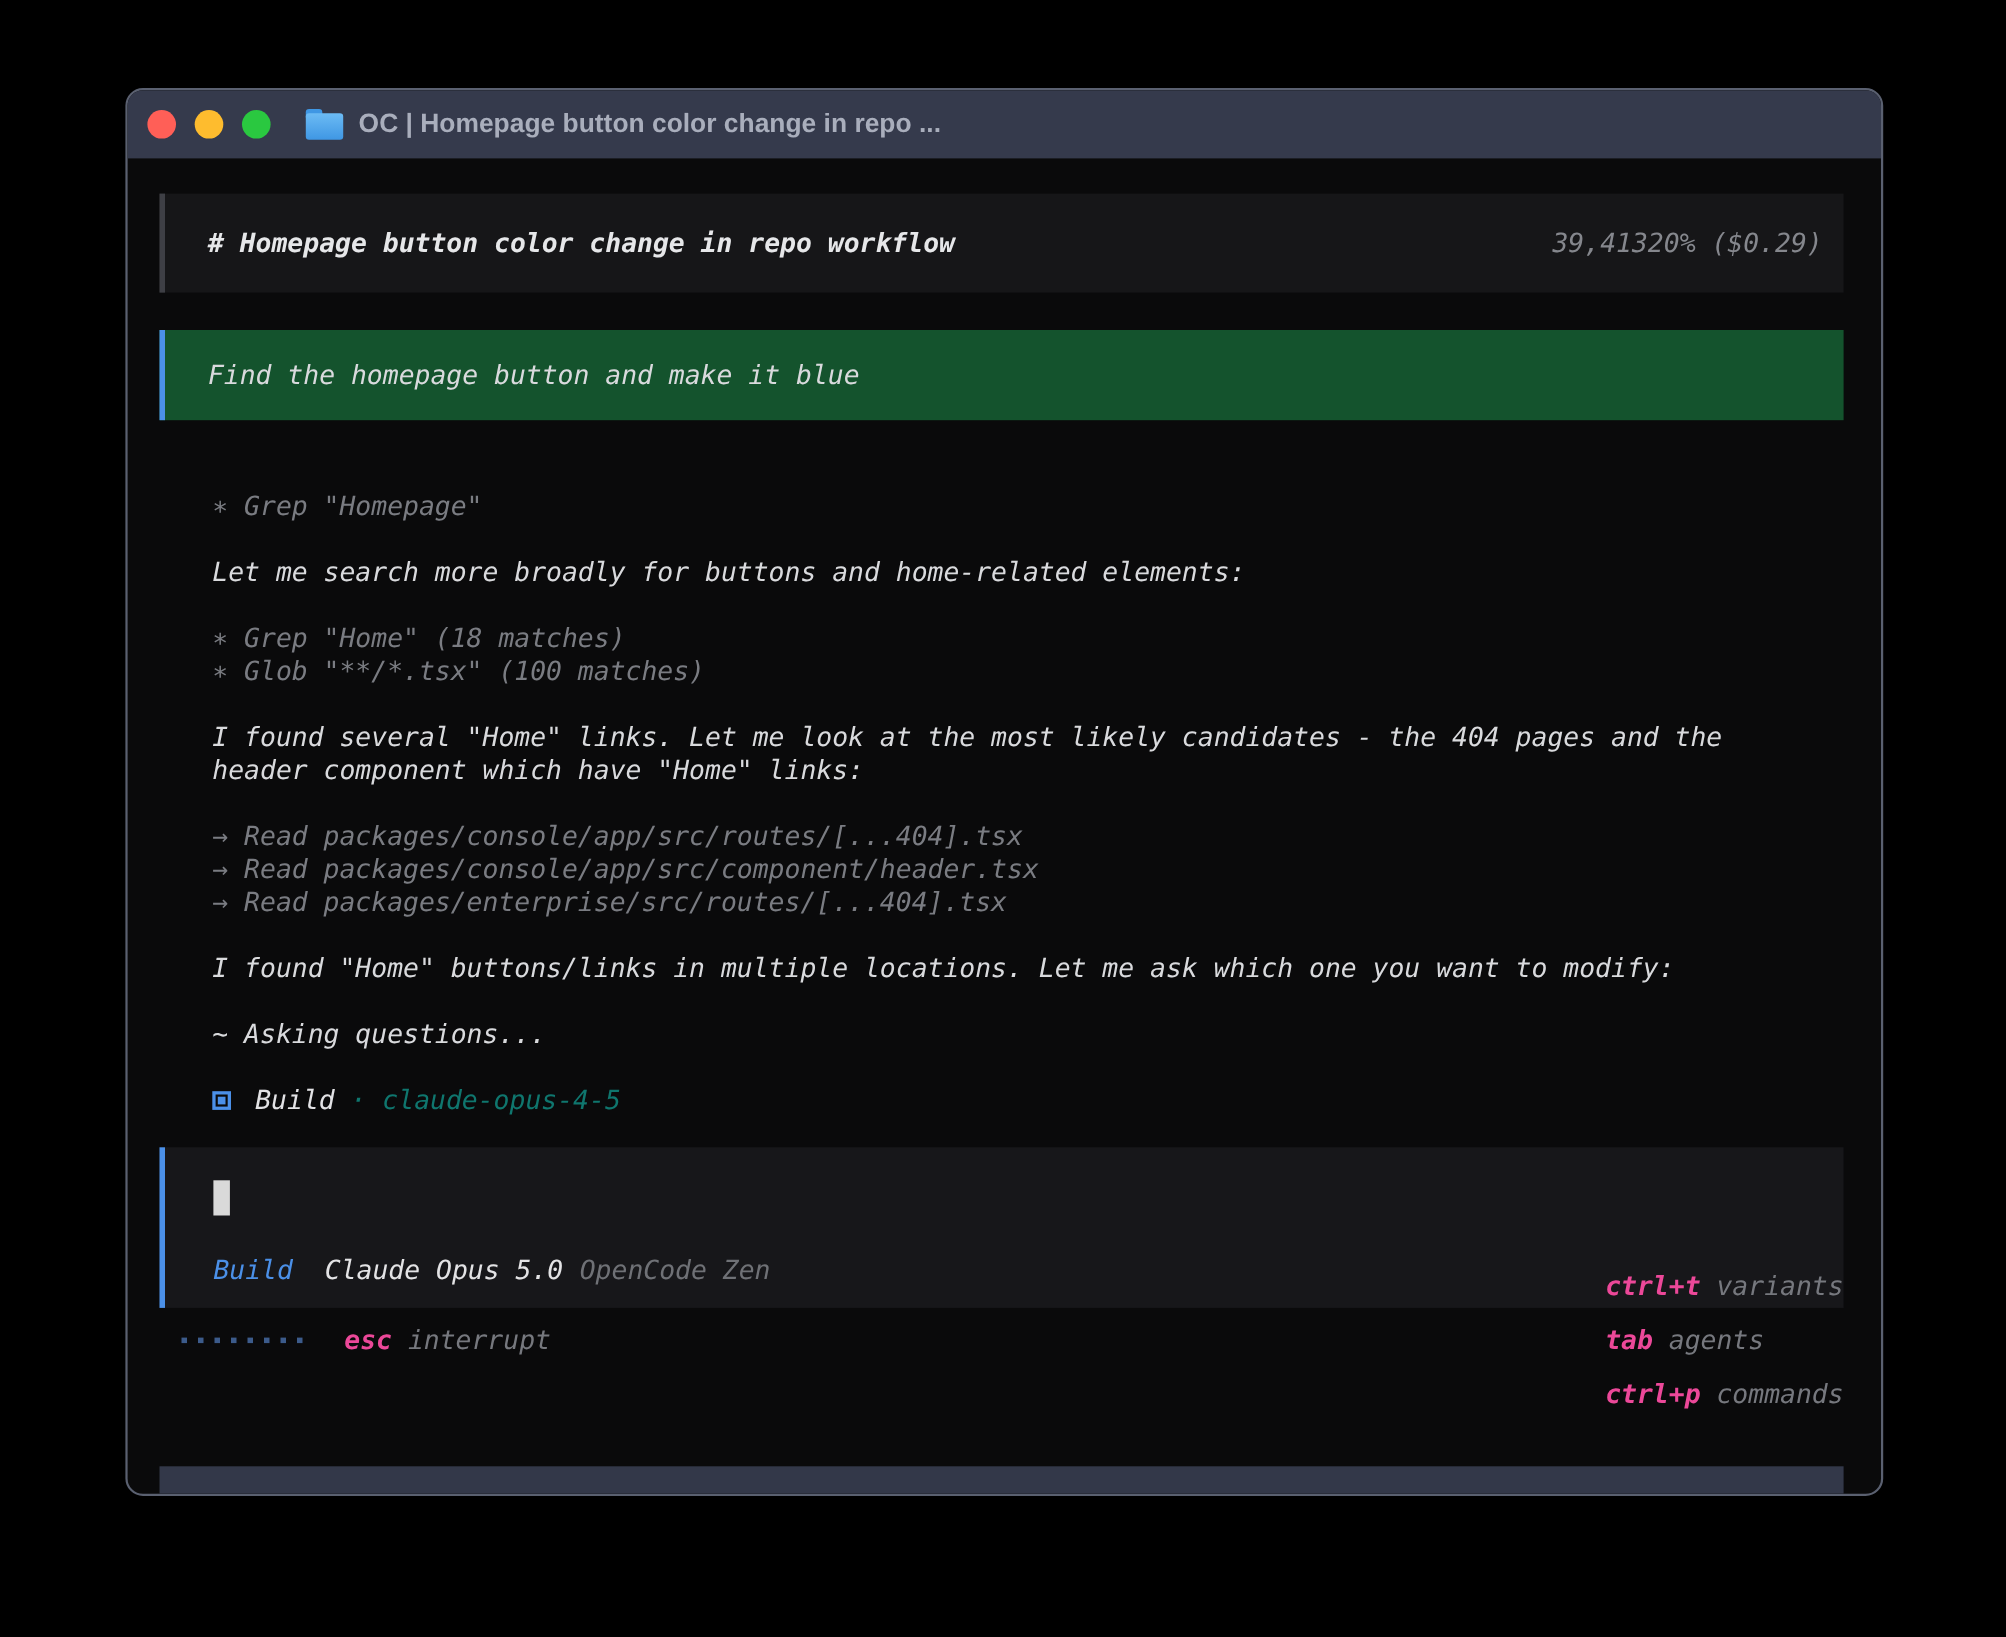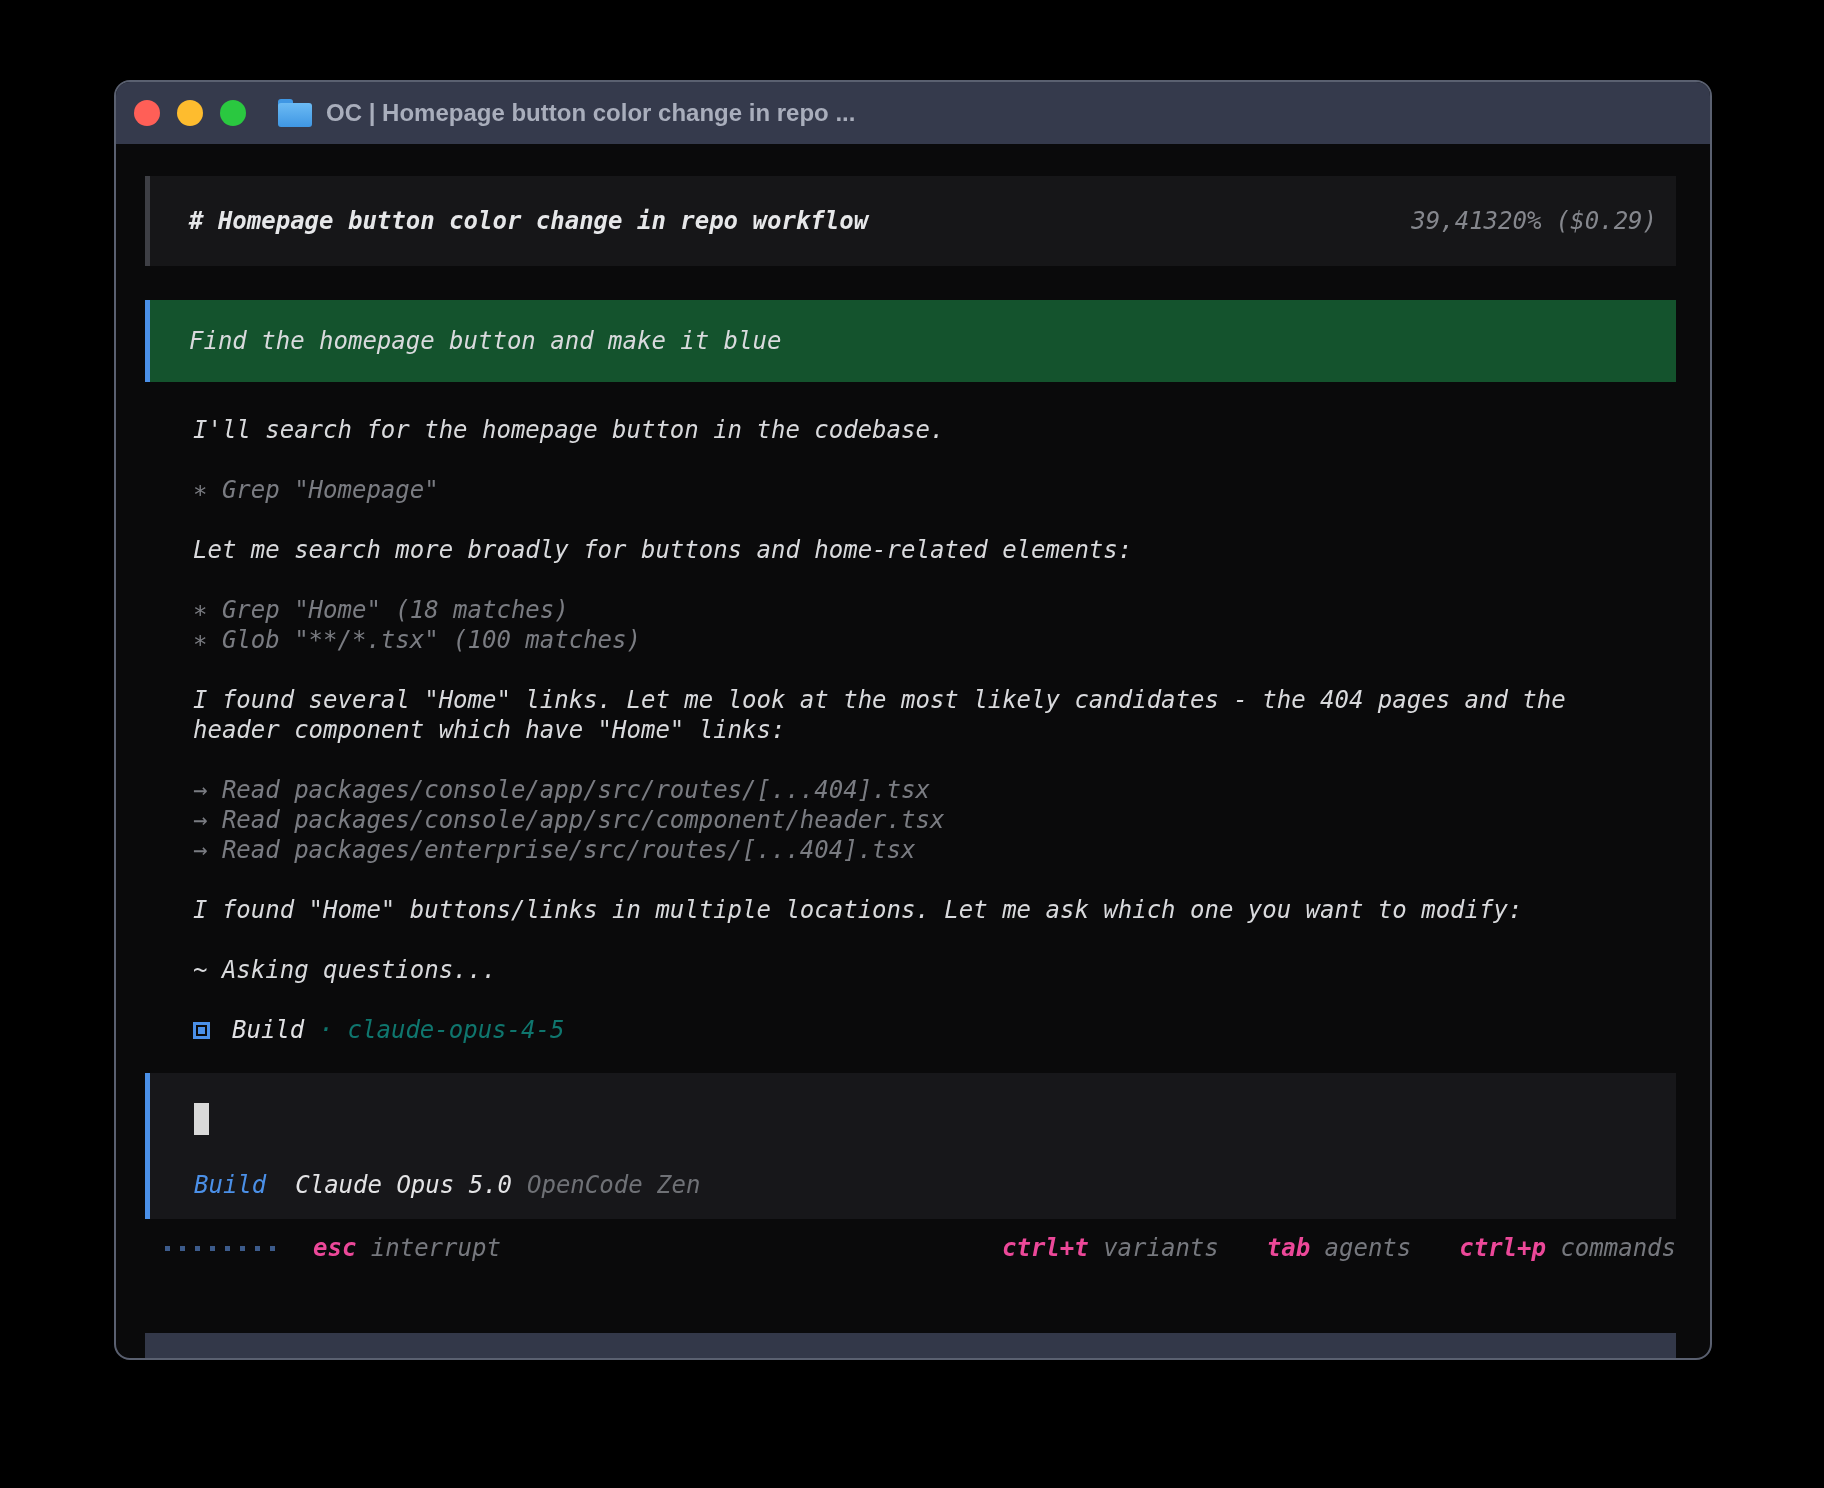--- a/index.html
+++ b/index.html
@@ -62,21 +62,21 @@
   .model-name { color:#e3e3e5; margin-right:15px; }
   .model-provider { color:#6f7176; }
 
   
   .statusbar { margin-top:14px; height:30px; flex:none; display:flex;
                align-items:center; padding-left:20px; white-space:pre; }
   .dots { display:flex; gap:10px; margin-right:38px; }
   .dot { width:5px; height:5px; background:#3c5b8b; }
   .key { font-weight:bold; color:#ec4899; }
   .hint-label { color:#76787e; }
-  .shortcuts { margin-left:auto; display:flex; gap:48px; }
+  .shortcuts { margin-left:auto; display:flex; gap:21px;flex-direction:column; }
 
   .bottom-bar { margin-top:auto; height:25px; flex:none; background:#333849; }
 </style>
 </head>
 <body>
 
 <div class="window">
 
   <div class="titlebar">
     <div class="lights">
@@ -99,21 +99,20 @@
         <span class="tokens">39,413</span>
         <span class="context">20% ($0.29)</span>
       </span>
     </div>
 
     <div class="block user-block">
       <span>Find the homepage button and make it blue</span>
     </div>
 
     <div class="conversation">
-        <div class="row text">I'll search for the homepage button in the codebase.</div>
         <div class="row blank"></div>
         <div class="row tool">∗ Grep "Homepage"</div>
         <div class="row blank"></div>
         <div class="row text">Let me search more broadly for buttons and home-related elements:</div>
         <div class="row blank"></div>
         <div class="row tool">∗ Grep "Home" (18 matches)</div>
         <div class="row tool">∗ Glob "**/*.tsx" (100 matches)</div>
         <div class="row blank"></div>
         <div class="row text">I found several "Home" links. Let me look at the most likely candidates - the 404 pages and the</div>
         <div class="row text">header component which have "Home" links:</div>

